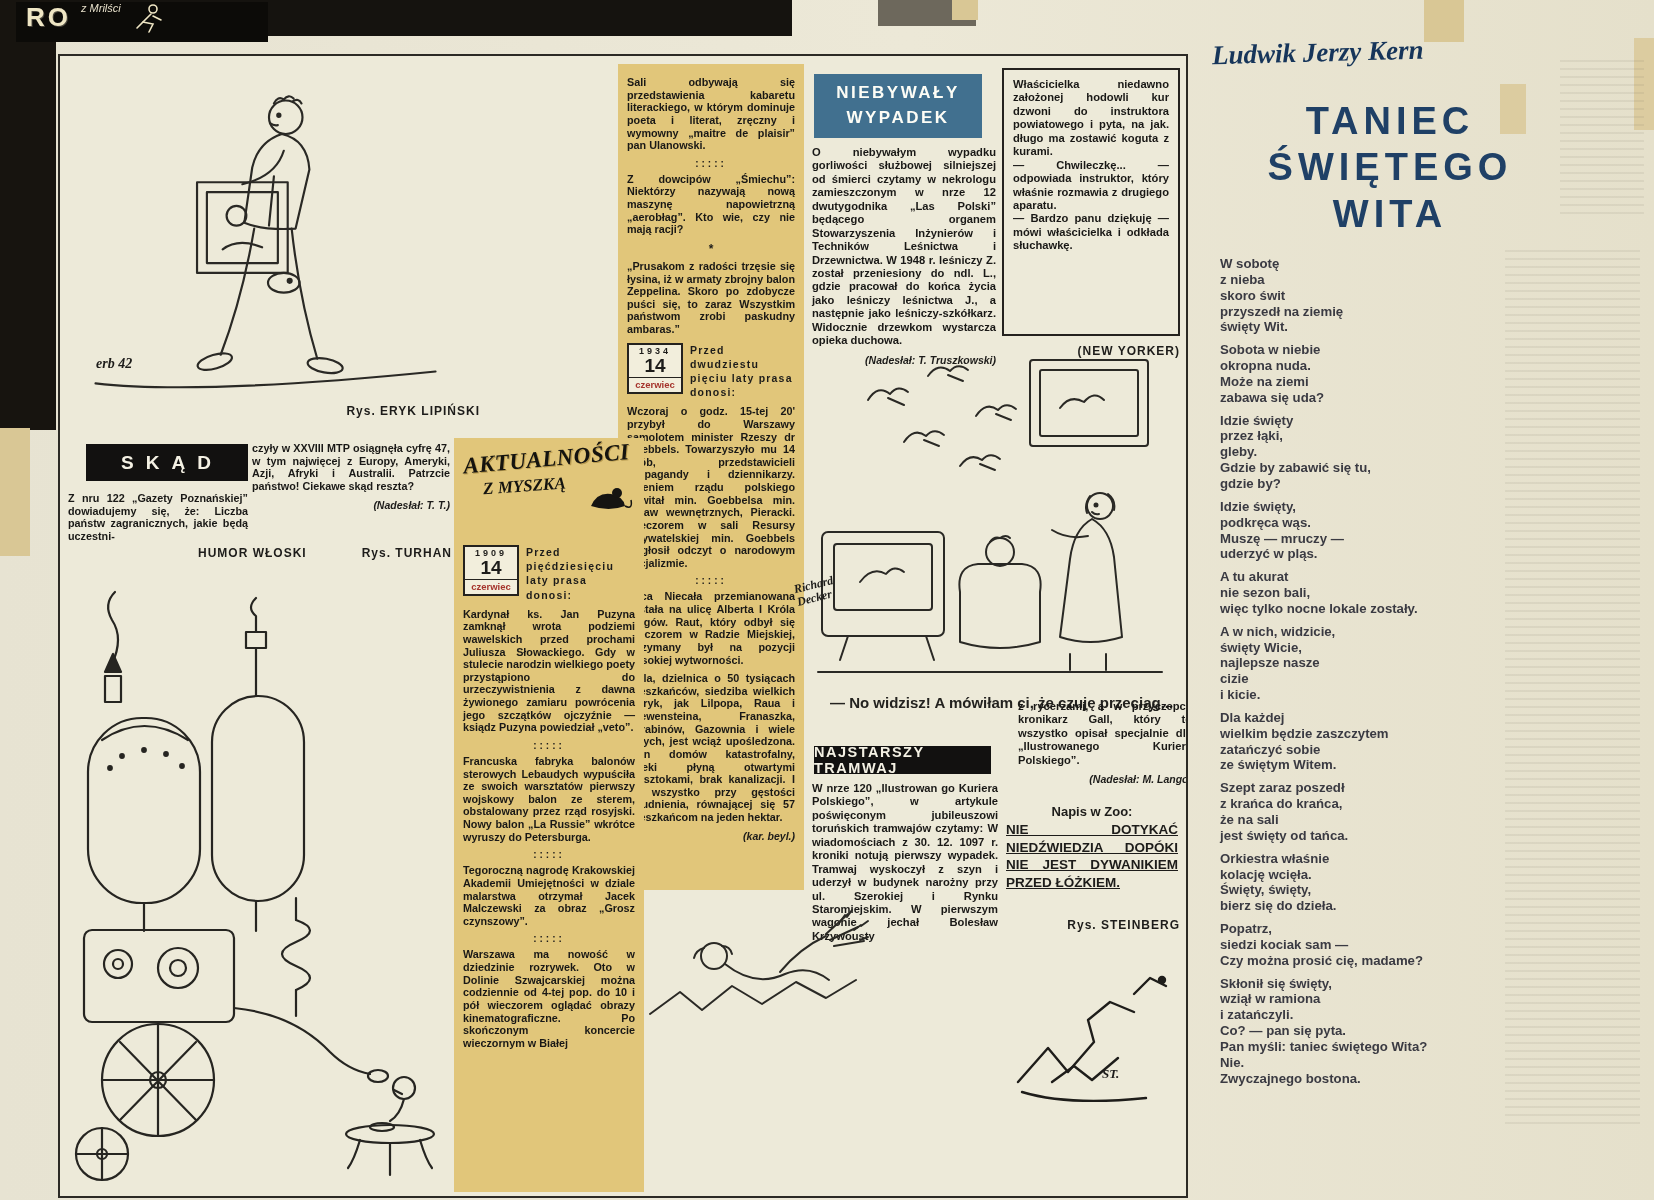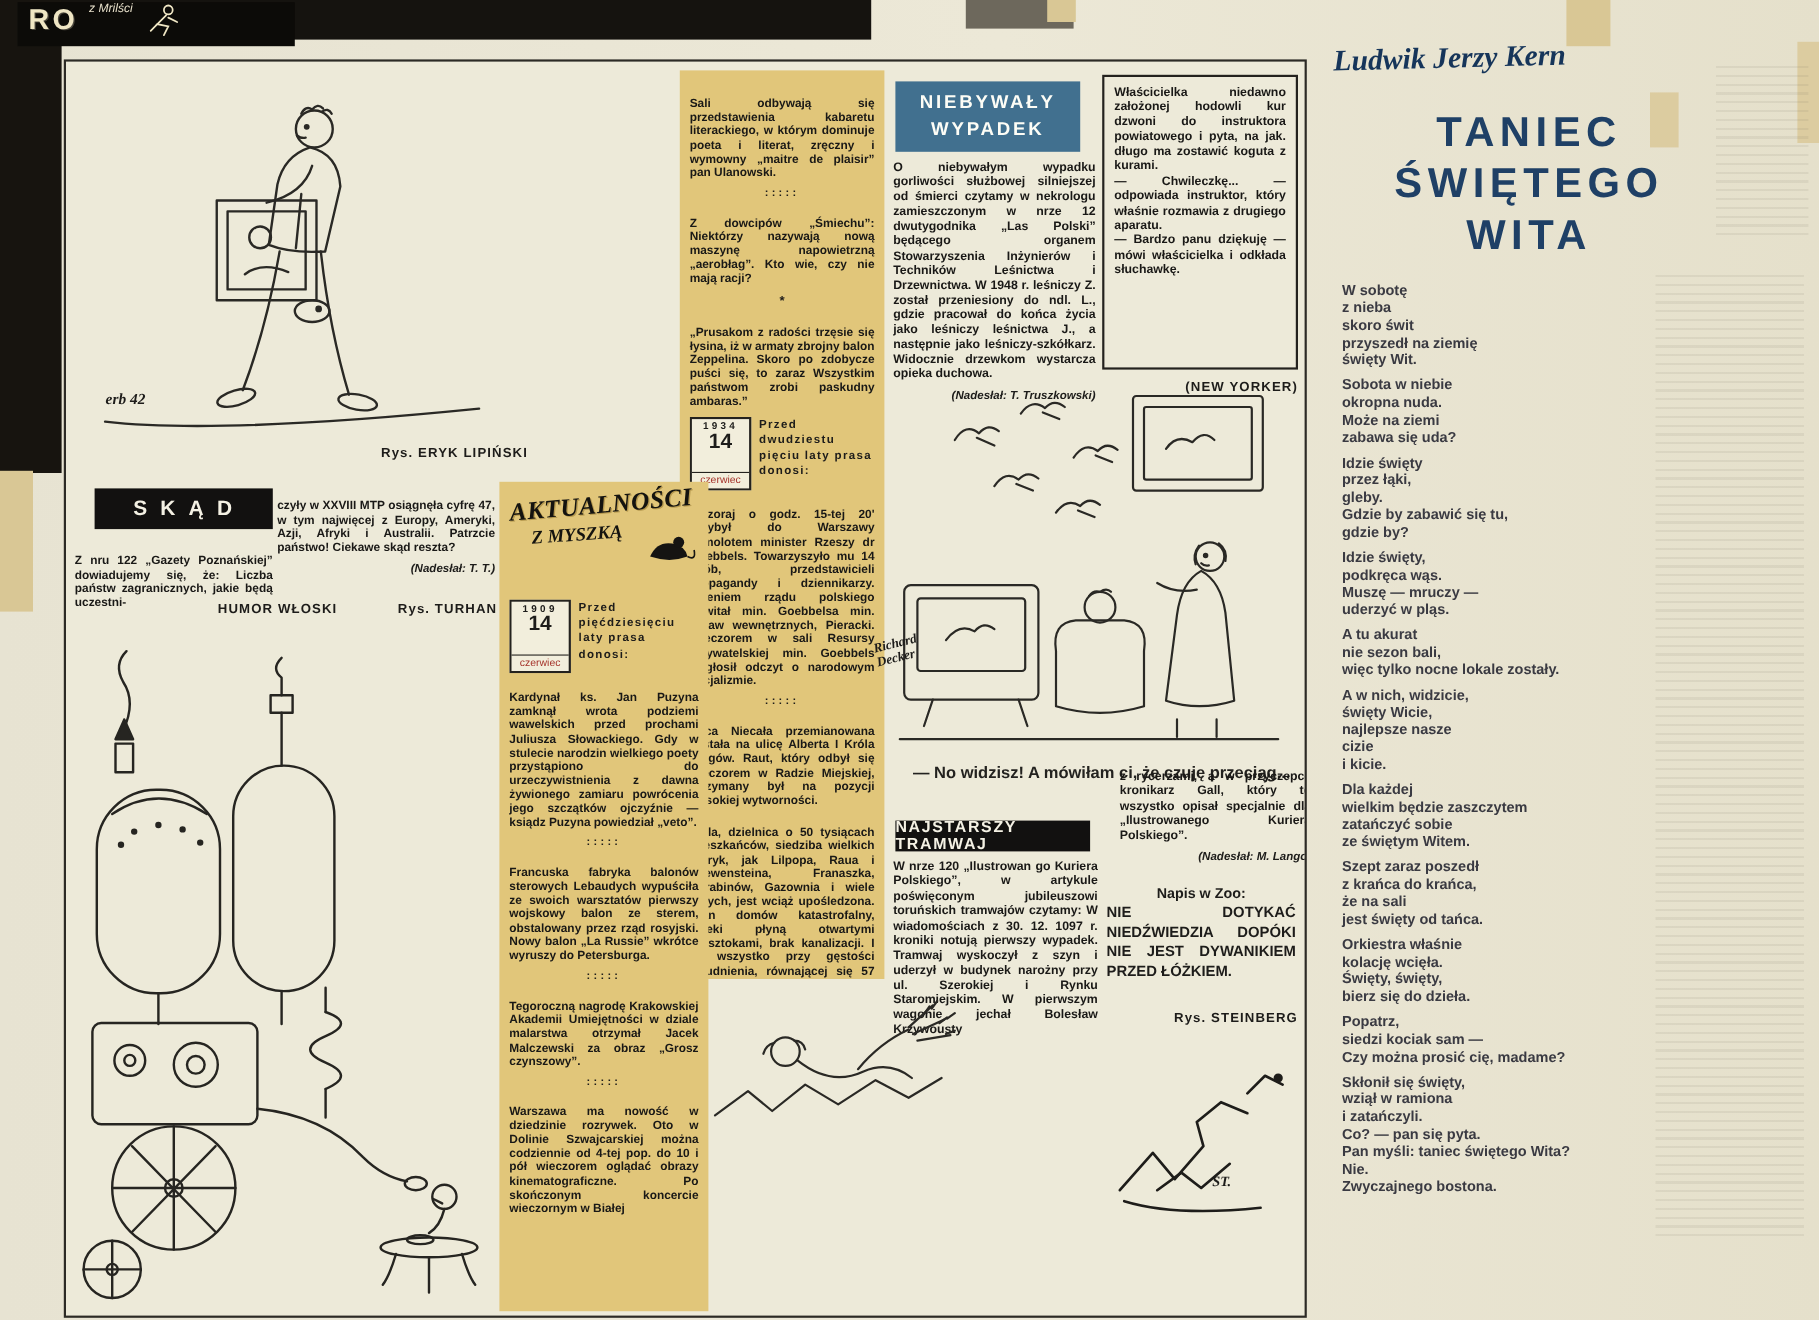--- a/index.html
+++ b/index.html
@@ -12,55 +12,55 @@
   .left-strip{left:0;top:0;width:56px;height:430px;background:#17140f;}
   .top-gray{left:878px;top:0;width:98px;height:26px;background:#6d685c;}
   .tan{background:#d9c795;}
   .masthead{left:16px;top:2px;width:252px;height:40px;background:#0c0b08;display:flex;align-items:flex-start;gap:10px;padding:0 10px;box-sizing:border-box;}
   .logo-main{font-size:26px;font-weight:bold;color:#efe6c4;letter-spacing:3px;text-shadow:1px 1px 0 #4a463c;}
   .logo-sub{font-size:11px;font-style:italic;color:#e6dfc9;}
   
   .panel{left:58px;top:54px;width:1126px;height:1140px;border:2px solid #2c2a25;background:#edead9;overflow:hidden;}
   .panel > .abs{position:absolute;}
   
-  .bp{font-size:10.8px;line-height:1.17;font-weight:700;text-align:justify;margin:16px 0 6px;color:#191816;}
+  .bp{font-size:10.8px;line-height:1.17;font-weight:700;text-align:justify;margin:4px 0 6px;color:#191816;}
   .bp2{font-size:11.2px;line-height:1.2;font-weight:700;text-align:justify;margin:0 0 6px;color:#191816;}
   .sep{text-align:center;font-weight:bold;letter-spacing:3px;margin:3px 0;font-size:10px;}
   .star{text-align:center;margin:1px 0;font-size:12px;font-weight:bold;}
   .credit-right{font-size:10.5px;font-style:italic;font-weight:700;text-align:right;margin-top:2px;}
   .pre{white-space:pre-line;}
   
   .ycol{background:#e1c67a;box-sizing:border-box;padding:8px 9px;overflow:hidden;}
   
   .date-row{overflow:hidden;margin:7px 0 6px;}
   .datebox{width:52px;border:2px solid #24221e;background:#f2eedc;text-align:center;padding:1px 0 2px;float:left;margin-right:7px;}
   .db-year{display:block;font-size:9px;letter-spacing:3px;font-weight:bold;}
   .db-day{display:block;font-size:19px;font-weight:bold;line-height:1;}
-  .db-month{display:block;font-size:9.5px;font-weight:normal;color:#a5342c;border-top:1.5px solid #24221e;margin-top:18px;padding-top:1px;}
+  .db-month{display:block;font-size:9.5px;font-weight:bold;color:#a5342c;border-top:1.5px solid #24221e;margin-top:2px;padding-top:1px;}
   .db-lead{font-size:10.5px;font-weight:bold;letter-spacing:1.2px;line-height:1.35;text-align:left;}
   
   .skad-box{background:#121110;color:#f4f1e4;display:flex;align-items:center;justify-content:center;font-size:19px;font-weight:bold;letter-spacing:12px;padding-left:10px;}
   .blue-hdr{background:#41708f;color:#fdfdf6;display:flex;align-items:center;justify-content:center;text-align:center;font-size:17px;font-weight:bold;letter-spacing:2.5px;line-height:1.45;}
   .black-hdr{background:#121110;color:#f4f1e4;display:flex;align-items:center;justify-content:center;font-size:14.5px;font-weight:bold;letter-spacing:1.5px;}
   .small-caps-hdr{font-size:12px;font-weight:bold;letter-spacing:1px;}
   
   svg.toon{width:100%;height:100%;}
   .script{font-family:"Liberation Serif",serif;font-style:italic;font-weight:bold;}
   
   .akt1{font-family:"Liberation Serif",serif;font-style:italic;font-weight:bold;font-size:23px;transform:rotate(-5deg);letter-spacing:0.5px;color:#14130f;text-shadow:1px 1px 0 #b79a4f;}
   .akt2{font-family:"Liberation Serif",serif;font-style:italic;font-weight:bold;font-size:17px;margin:2px 0 0 20px;transform:rotate(-4deg);color:#14130f;}
   
   .owner-box{border:2px solid #24221e;box-sizing:border-box;padding:8px 9px;}
   
   .kern-name{font-family:"Liberation Serif",serif;font-style:italic;font-weight:bold;font-size:27px;color:#16355a;transform:rotate(-1.5deg);}
   .poem-title{color:#1f4066;font-weight:bold;font-size:38px;line-height:1.22;letter-spacing:5px;text-align:center;white-space:pre-line;}
   .poem{font-size:13.2px;line-height:1.2;font-weight:bold;color:#3a3a42;}
   .stanza{white-space:pre-line;margin:0 0 7px;}
   .zoo-head{font-size:13px;font-weight:bold;text-align:center;margin-bottom:2px;}
-  .zoo-body{font-size:13.5px;font-weight:bold;line-height:1.3;text-align:justify;}
+  .zoo-body{font-size:13.5px;font-weight:bold;line-height:1.3;text-align:justify;text-decoration:underline;}
   .ghost{background:repeating-linear-gradient(to bottom,rgba(112,106,90,.10) 0 2px,transparent 2px 8px);}
 </style>
 </head>
 <body>
 
 <div class="page">
 
   <div class="abs top-strip"></div>
   <div class="abs left-strip"></div>
   <div class="abs top-gray"></div>

